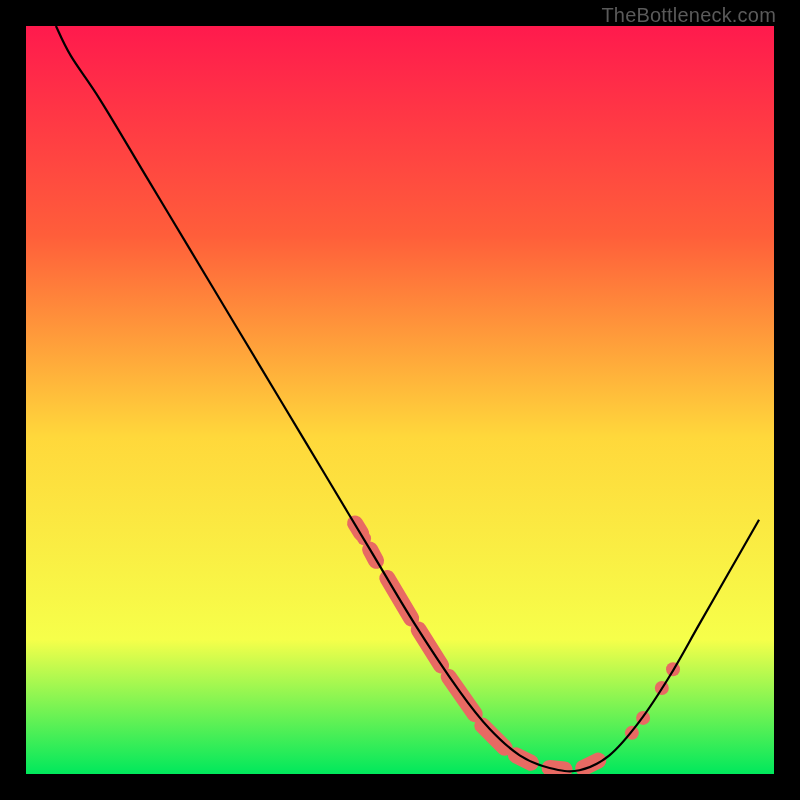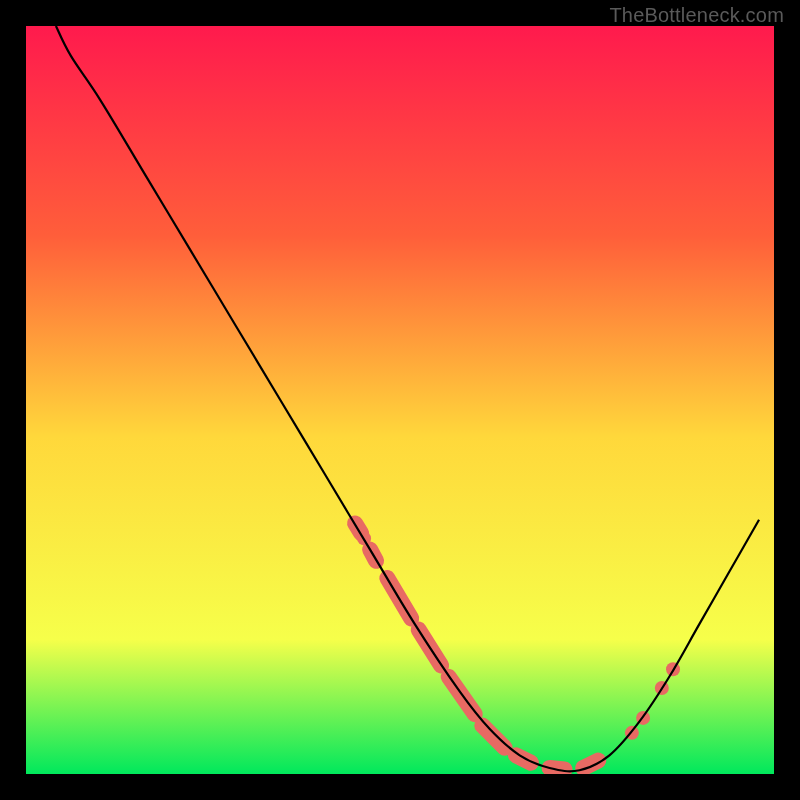--- a/index.html
+++ b/index.html
@@ -15,21 +15,21 @@
     position: absolute;
     left: 26px;
     top: 26px;
     width: 748px;
     height: 748px;
     box-sizing: border-box;
   }
   .watermark {
     position: absolute;
     top: 4px;
-    right: 16px;
+    right: 24px;
     color: #5a5a5a;
     font-size: 20px;
     font-weight: 500;
     letter-spacing: 0.2px;
   }
   svg { display: block; }
 </style>
 </head>
 <body>
 

